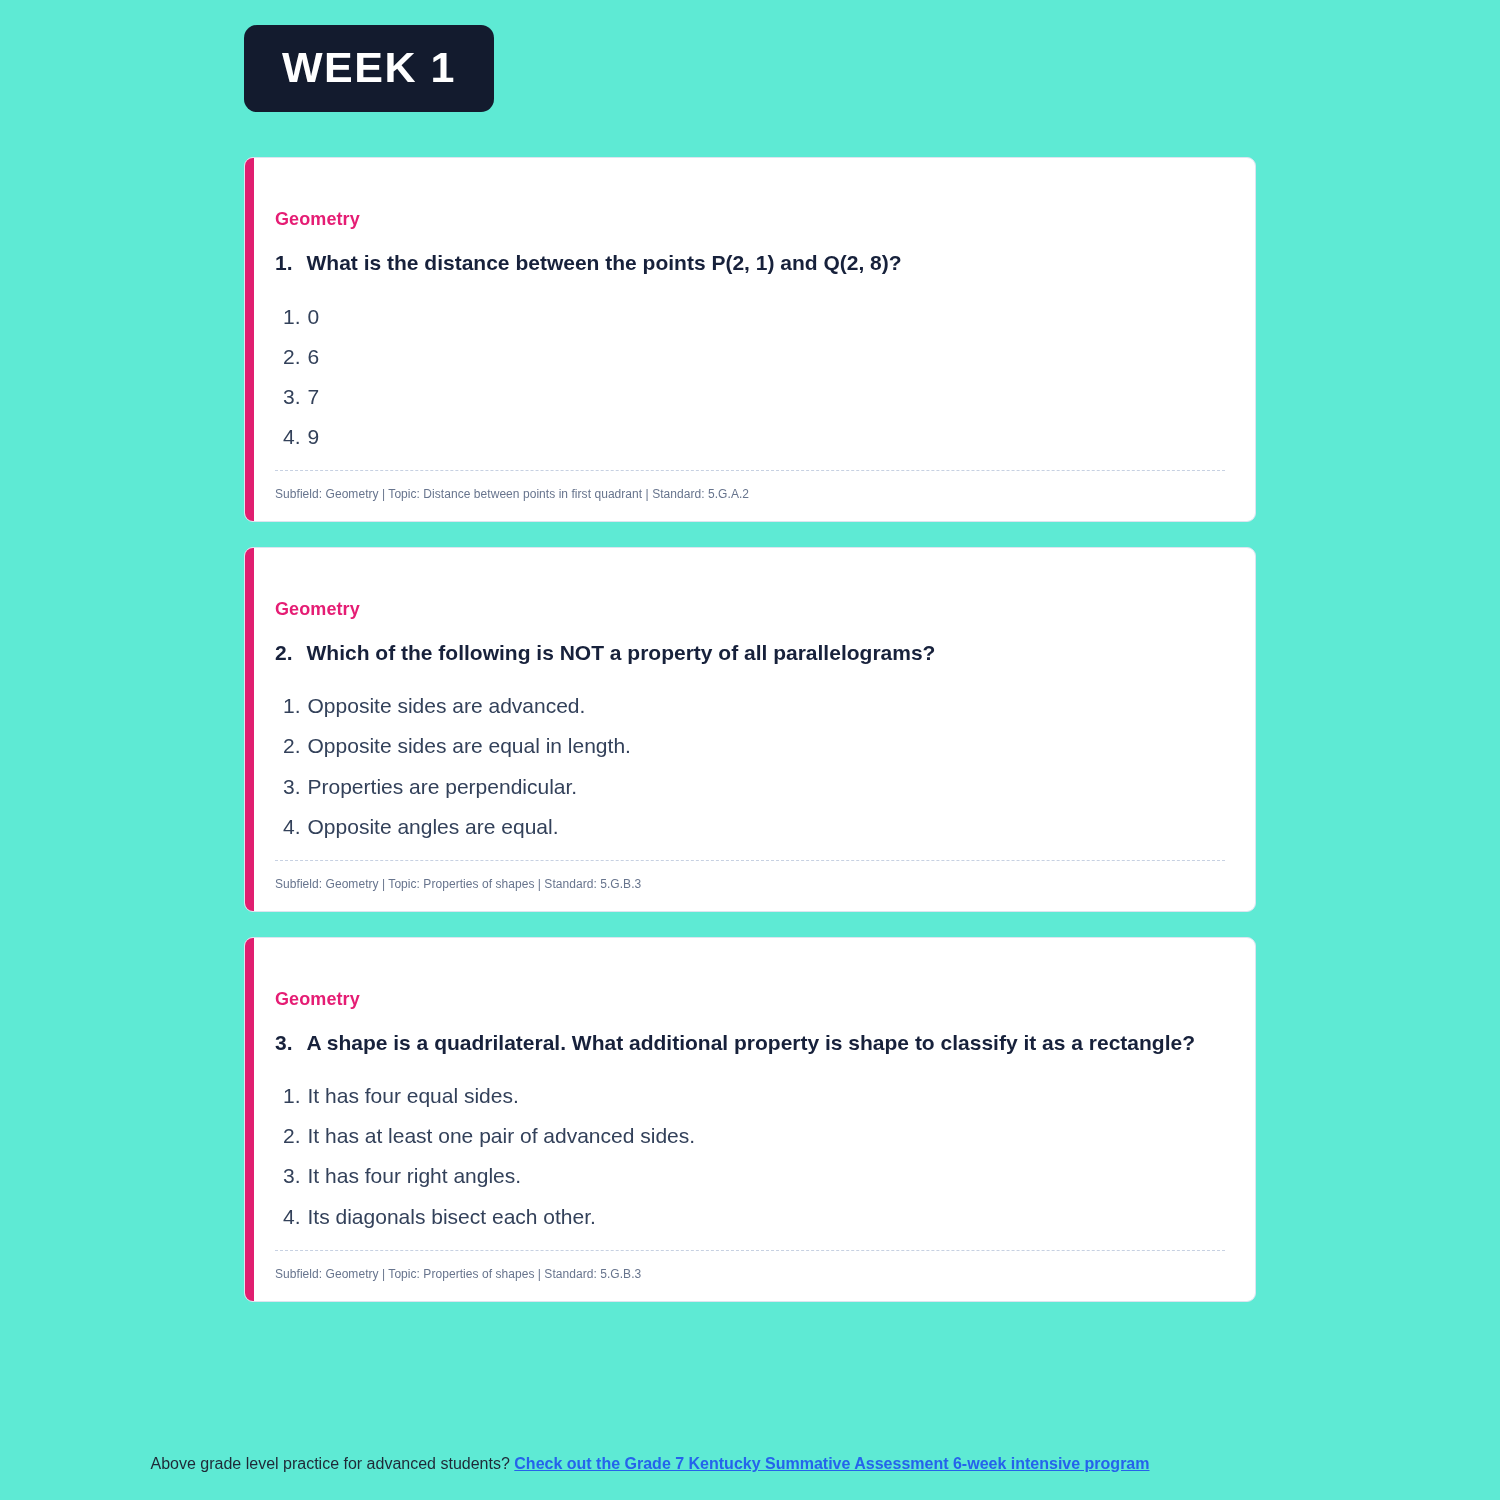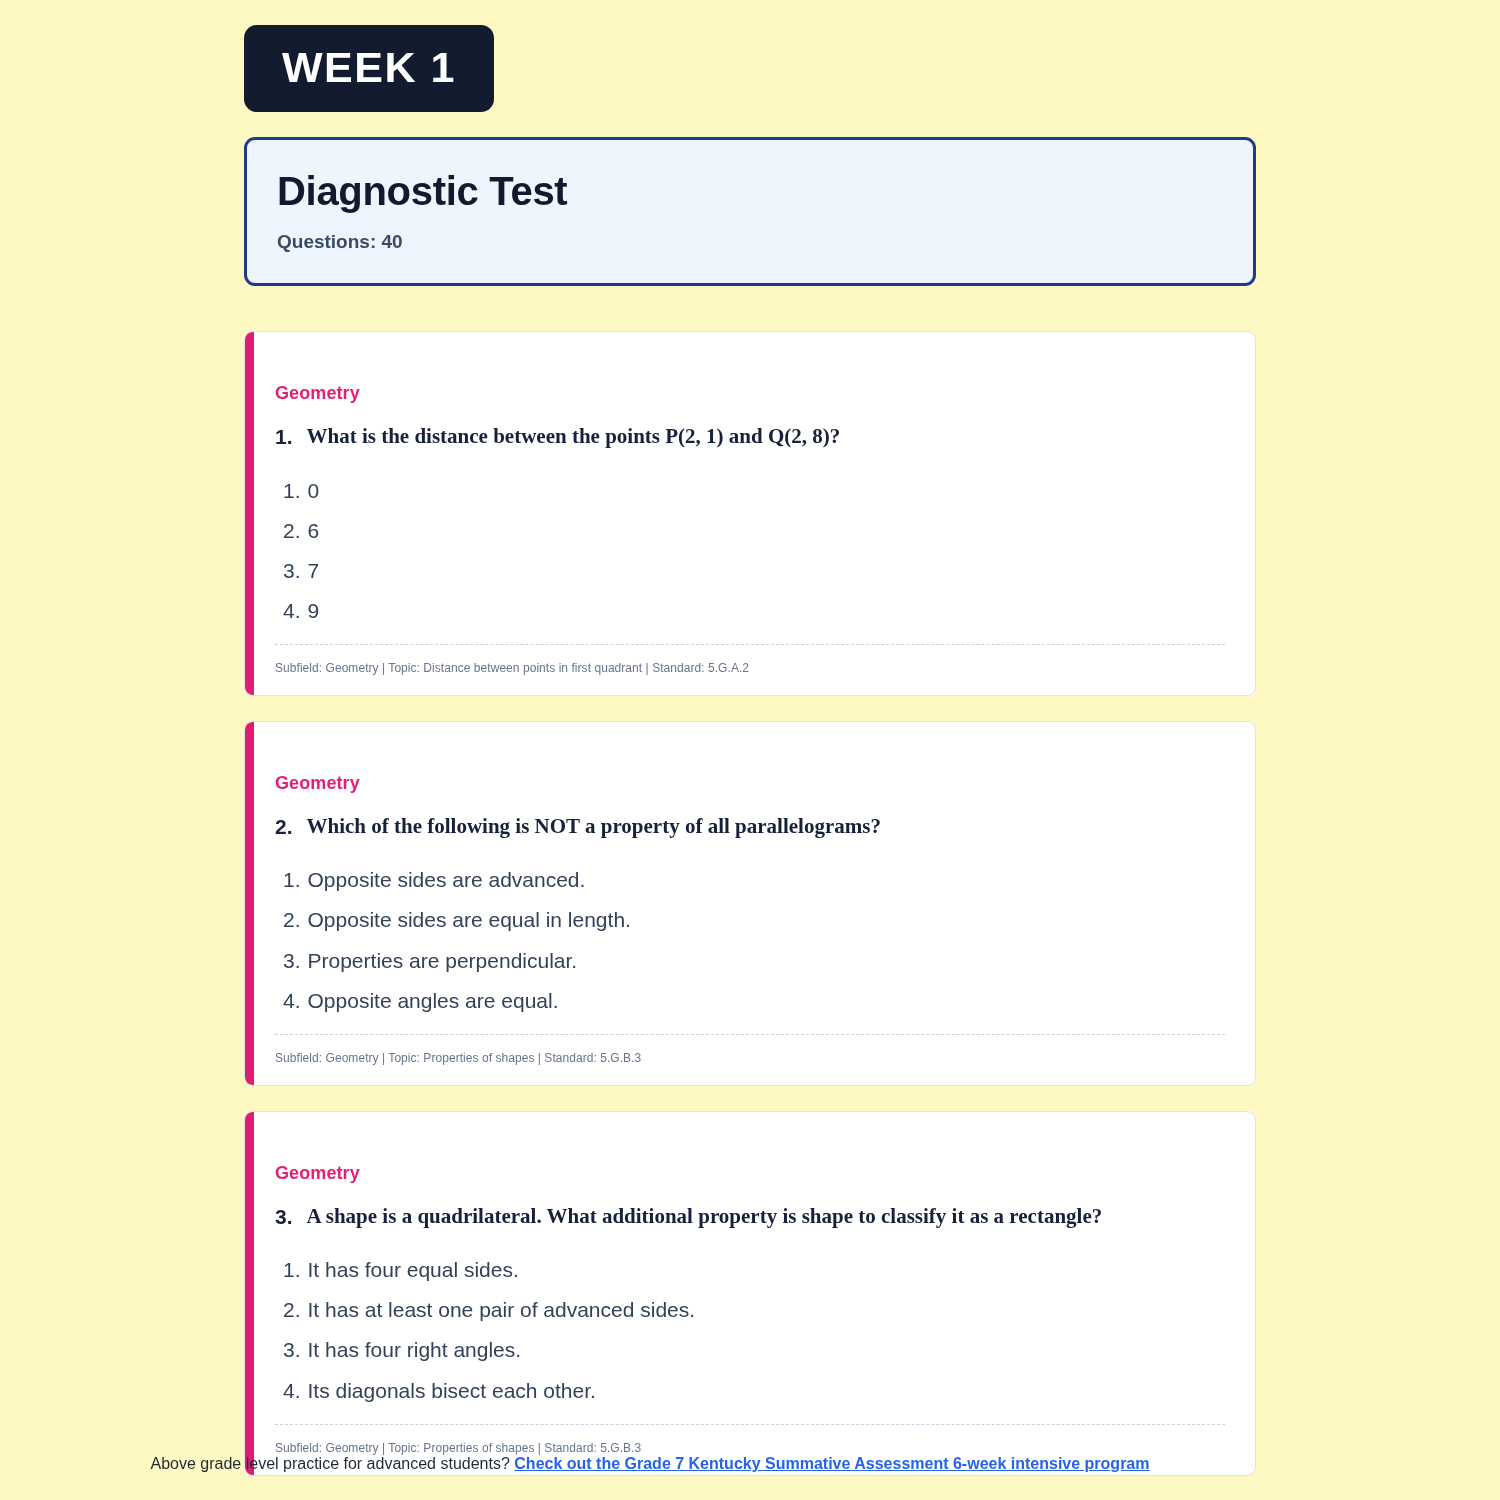--- a/index.html
+++ b/index.html
@@ -8,21 +8,21 @@
     width: 1500px;
     height: 1500px;
     background: #ffffff;
     font-family: "Liberation Sans", sans-serif;
   }
 
   .page {
     position: relative;
     width: 1500px;
     height: 1500px;
-    background: #fef9c3;
+    background: #5eead4;
   }
 
   .content {
     position: absolute;
     left: 244px;
     top: 0;
     width: 1012px;
   }
 
   
@@ -98,21 +98,21 @@
     font-size: 21px;
     font-weight: bold;
     color: #17213b;
     line-height: 1.5;
     display: flex;
     gap: 14px;
     padding-right: 40px;
   }
 
   .q-num { flex: 0 0 auto; }
-  .q-text { flex: 1 1 auto; font-family: Liberation Serif, serif; }
+  .q-text { flex: 1 1 auto; }
 
   .q-options {
     margin-top: 18px;
     list-style: none;
   }
 
   .q-option {
     font-size: 21px;
     color: #33415a;
     line-height: 1.1;
@@ -154,24 +154,20 @@
   }
 </style>
 </head>
 <body>
 
 <div class="page">
   <div class="content">
 
     <div class="week-badge">WEEK 1</div>
 
-    <div class="title-panel">
-      <div class="title-panel-heading">Diagnostic Test</div>
-      <div class="title-panel-sub">Questions: 40</div>
-    </div>
 
     <div class="cards" id="question-list">
         <div class="q-card">
           <div class="q-accent"></div>
           <div class="q-subject">Geometry</div>
           <div class="q-prompt">
             <span class="q-num">1.</span>
             <span class="q-text">What is the distance between the points P(2, 1) and Q(2, 8)?</span>
           </div>
           <ul class="q-options">

